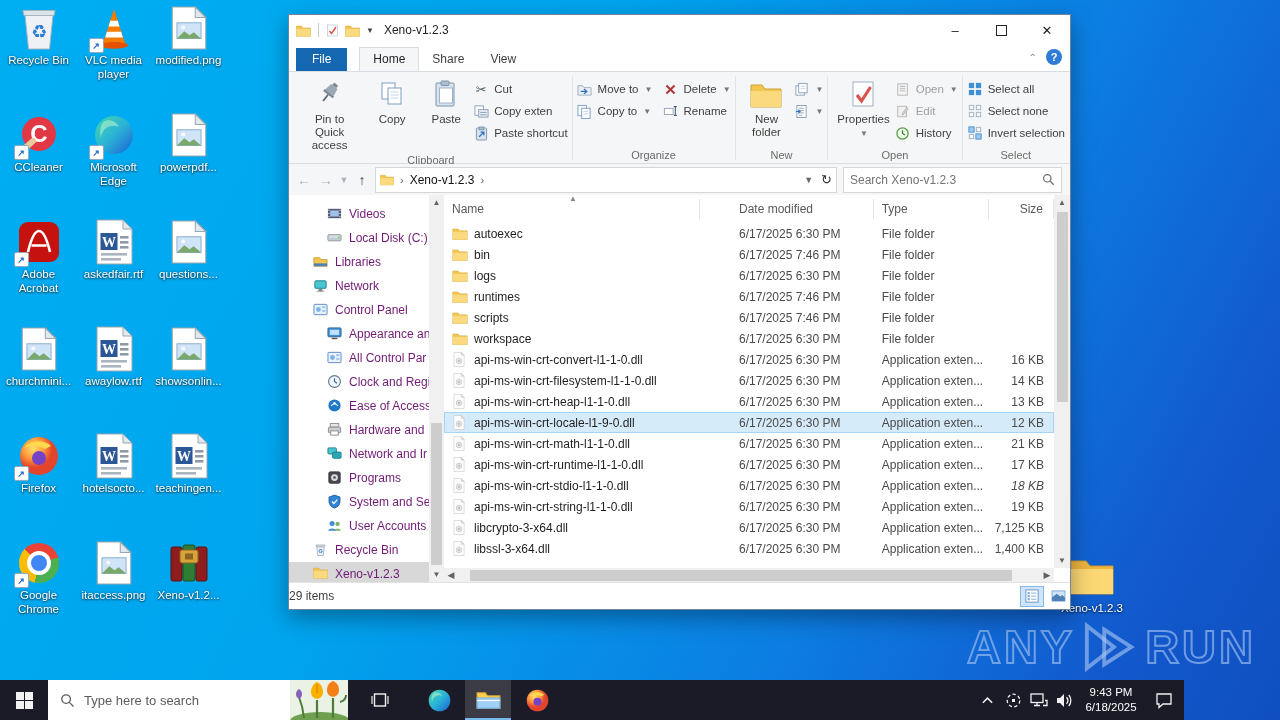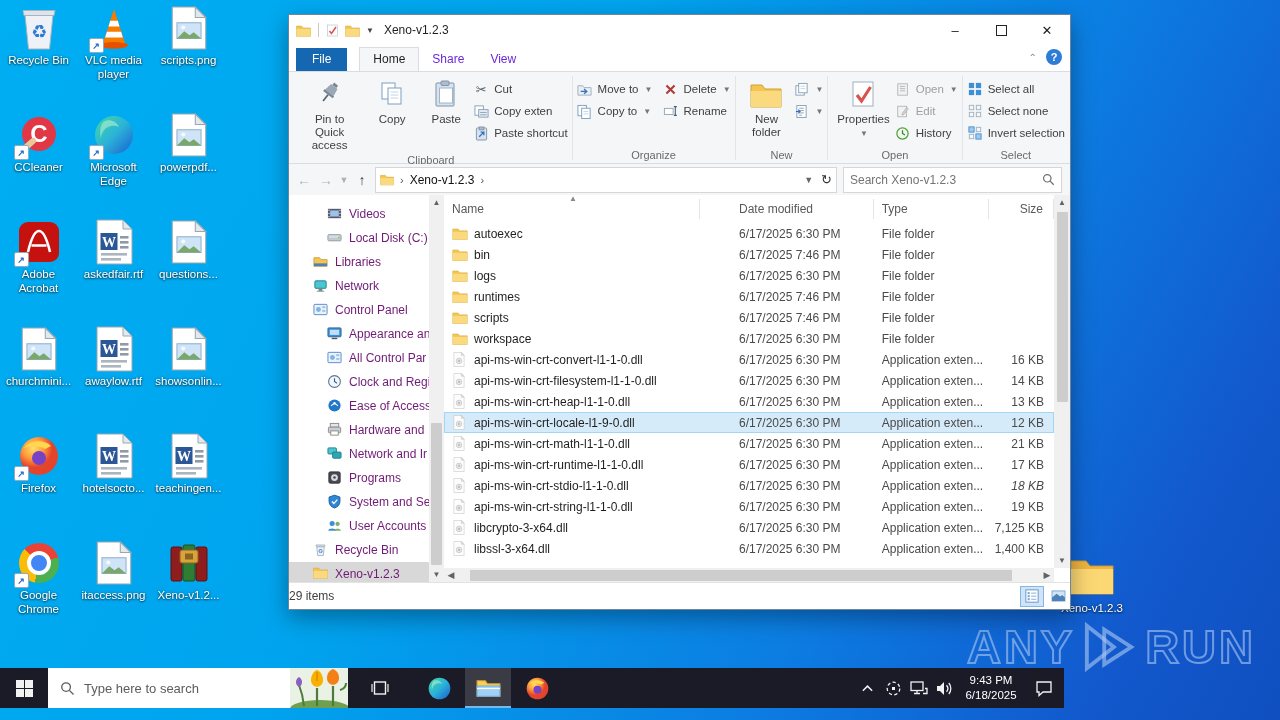--- a/index.html
+++ b/index.html
@@ -27,21 +27,21 @@
     box-shadow:0 8px 22px rgba(0,0,0,.35);display:flex;flex-direction:column;z-index:2;}
   .titlebar{height:30px;display:flex;align-items:center;padding-left:7px;background:#fff;flex:0 0 auto;}
   .qat{display:flex;align-items:center;gap:6px;}
   .qat-div{width:1px;height:14px;background:#c9c9c9;margin:0 1px;}
   .qat .chev{font-size:8px;color:#444;}
   .win-title{margin-left:10px;font-size:12px;color:#1f1f1f;}
   .win-controls{margin-left:auto;display:flex;height:30px;}
   .wc{width:46px;display:flex;align-items:center;justify-content:center;font-size:13px;color:#222;}
   .wc .maxbox{width:9px;height:9px;border:1px solid #222;}
   .tabstrip{height:26px;display:flex;align-items:flex-end;background:#fff;border-bottom:1px solid #d8dde3;flex:0 0 auto;position:relative;}
-  .tab{padding:4px 13px 5px;font-size:12px;color:#6d28d9;}
+  .tab{padding:4px 13px 5px;font-size:12px;color:#404040;}
   .tab.file{background:#1667b1;color:#fff;margin-left:7px;padding:4px 16px 5px;}
   .tab.active{background:#f5f6f7;border:1px solid #d8dde3;border-bottom:none;color:#1f1f1f;margin-left:12px;}
   .tabstrip-right{position:absolute;right:8px;top:4px;display:flex;align-items:center;gap:9px;}
   .rib-collapse{color:#888;font-size:10px;}
   .help-badge{width:16px;height:16px;border-radius:50%;background:#2f7cd6;color:#fff;font-size:11px;font-weight:bold;display:flex;align-items:center;justify-content:center;}
   
   .ribbon{height:90px;background:#f5f6f7;border-bottom:1px solid #d8dde3;display:flex;padding:1px 2px 0;flex:0 0 auto;}
   .rgroup{display:flex;flex-direction:column;padding:0 3px;}
   .gbody{flex:1;display:flex;align-items:flex-start;}
   .glabel{text-align:center;font-size:11px;color:#6a6a6a;padding:1px 0 2px;}
@@ -94,21 +94,21 @@
   .hsb{position:absolute;left:0;right:16px;bottom:0;height:14px;background:#f0f0f0;display:flex;align-items:center;}
   .hsb .harrow{width:14px;text-align:center;font-size:9px;color:#5f6368;}
   .hsb .htrack{flex:1;position:relative;height:14px;}
   .hsb .hthumb{position:absolute;left:12px;right:28px;top:1.5px;height:11px;background:#cdcdcd;border-radius:1px;}
   
   .statusbar{height:26px;border-top:1px solid #e3e3e3;display:flex;align-items:center;padding:0 0;color:#3f3f3f;flex:0 0 auto;}
   .viewbtns{margin-left:auto;display:flex;gap:2px;}
   .vbtn{width:22px;height:19px;display:flex;align-items:center;justify-content:center;border:1px solid transparent;}
   .vbtn.active{background:#cfe4f7;border-color:#84b6e8;}
   
-  .taskbar{position:absolute;left:0;bottom:12px;width:1064px;height:40px;background:#1b1b28;display:flex;align-items:stretch;z-index:10;}
+  .taskbar{position:absolute;left:0;bottom:0;width:1184px;height:40px;background:#1b1b28;display:flex;align-items:stretch;z-index:10;}
   .tbtn{width:48px;display:flex;align-items:center;justify-content:center;}
   .tb-search{width:288px;background:#fff;display:flex;align-items:center;gap:9px;padding-left:12px;color:#5c5c5c;font-size:13px;position:relative;overflow:hidden;}
   .tb-flowers{position:absolute;right:0;top:0;height:40px;width:58px;}
   .tbicon{width:46px;display:flex;align-items:center;justify-content:center;}
   .tbicon.active{background:rgba(255,255,255,.14);box-shadow:inset 0 -2px 0 #76b9ed;}
   .tray{margin-left:auto;display:flex;align-items:center;}
   .trayic{width:26px;display:flex;align-items:center;justify-content:center;height:40px;}
   .clock{width:66px;color:#fff;font-size:11.5px;text-align:center;line-height:1.3;}
   .action{width:40px;display:flex;align-items:center;justify-content:center;height:40px;}
 </style>
@@ -154,21 +154,21 @@
       <div class="dicon">
         <div class="glyph">
           <svg width="36" height="44" viewBox="0 0 34 42">
             <path d="M1 1 h22 l10 10 v30 H1 Z" fill="#fff" stroke="#9aa7b0"></path>
             <path d="M23 1 l10 10 h-10 Z" fill="#e2e9ee" stroke="#9aa7b0"></path>
             <rect x="5.5" y="16" width="23" height="15" fill="#cfe4f7" stroke="#8fb2d0"></rect>
             <path d="M5.5 31 l7-7 5 4 4-3 7 6 Z" fill="#7aa86a"></path>
             <circle cx="11.5" cy="20.5" r="2" fill="#f6f9ff"></circle>
           </svg>
         </div>
-        <div class="dlabel">scripts.png</div>
+        <div class="dlabel">modified.png</div>
       </div>
       <div class="dicon">
         <div class="glyph">
           <svg width="44" height="44" viewBox="0 0 44 44">
             <circle cx="22" cy="21" r="17" fill="#e23744"></circle>
             <text x="22" y="29" font-size="24" font-weight="bold" fill="#fff" text-anchor="middle" font-family="Liberation Sans">C</text>
             <path d="M7 36 l9-8" stroke="#e9c89b" stroke-width="6" stroke-linecap="round"></path>
           </svg>
           <div class="shortcut">↗</div>
         </div>

